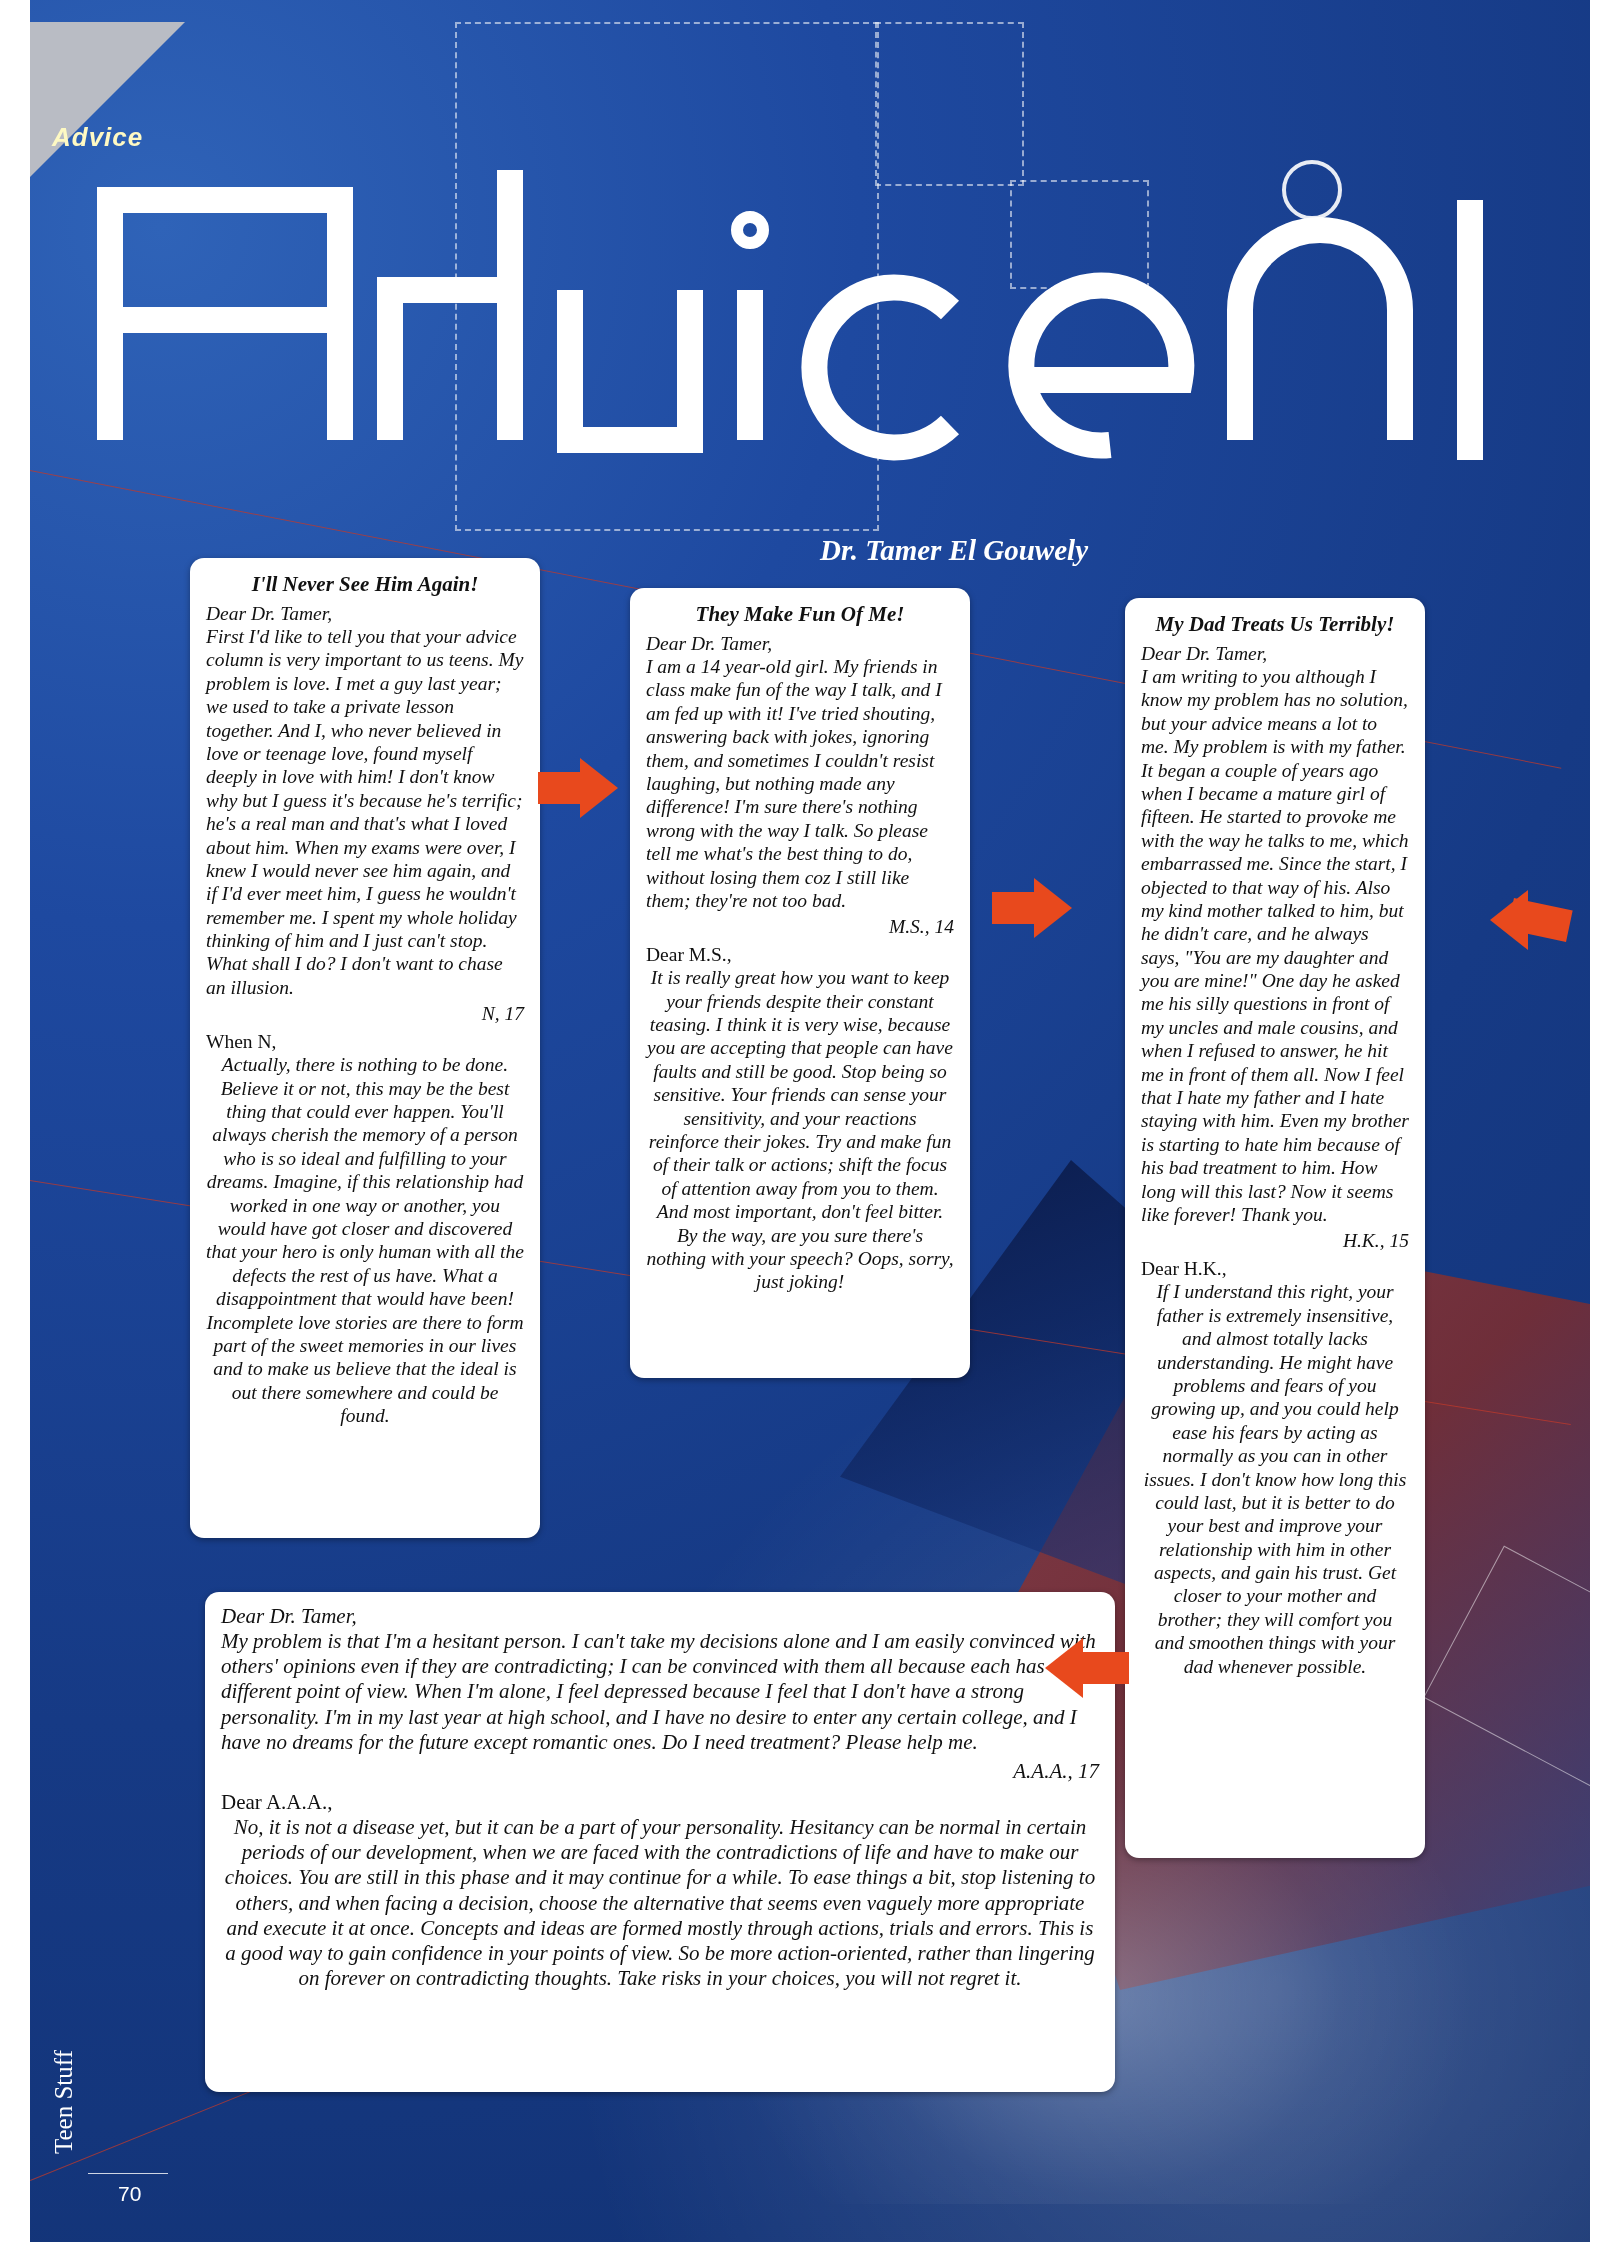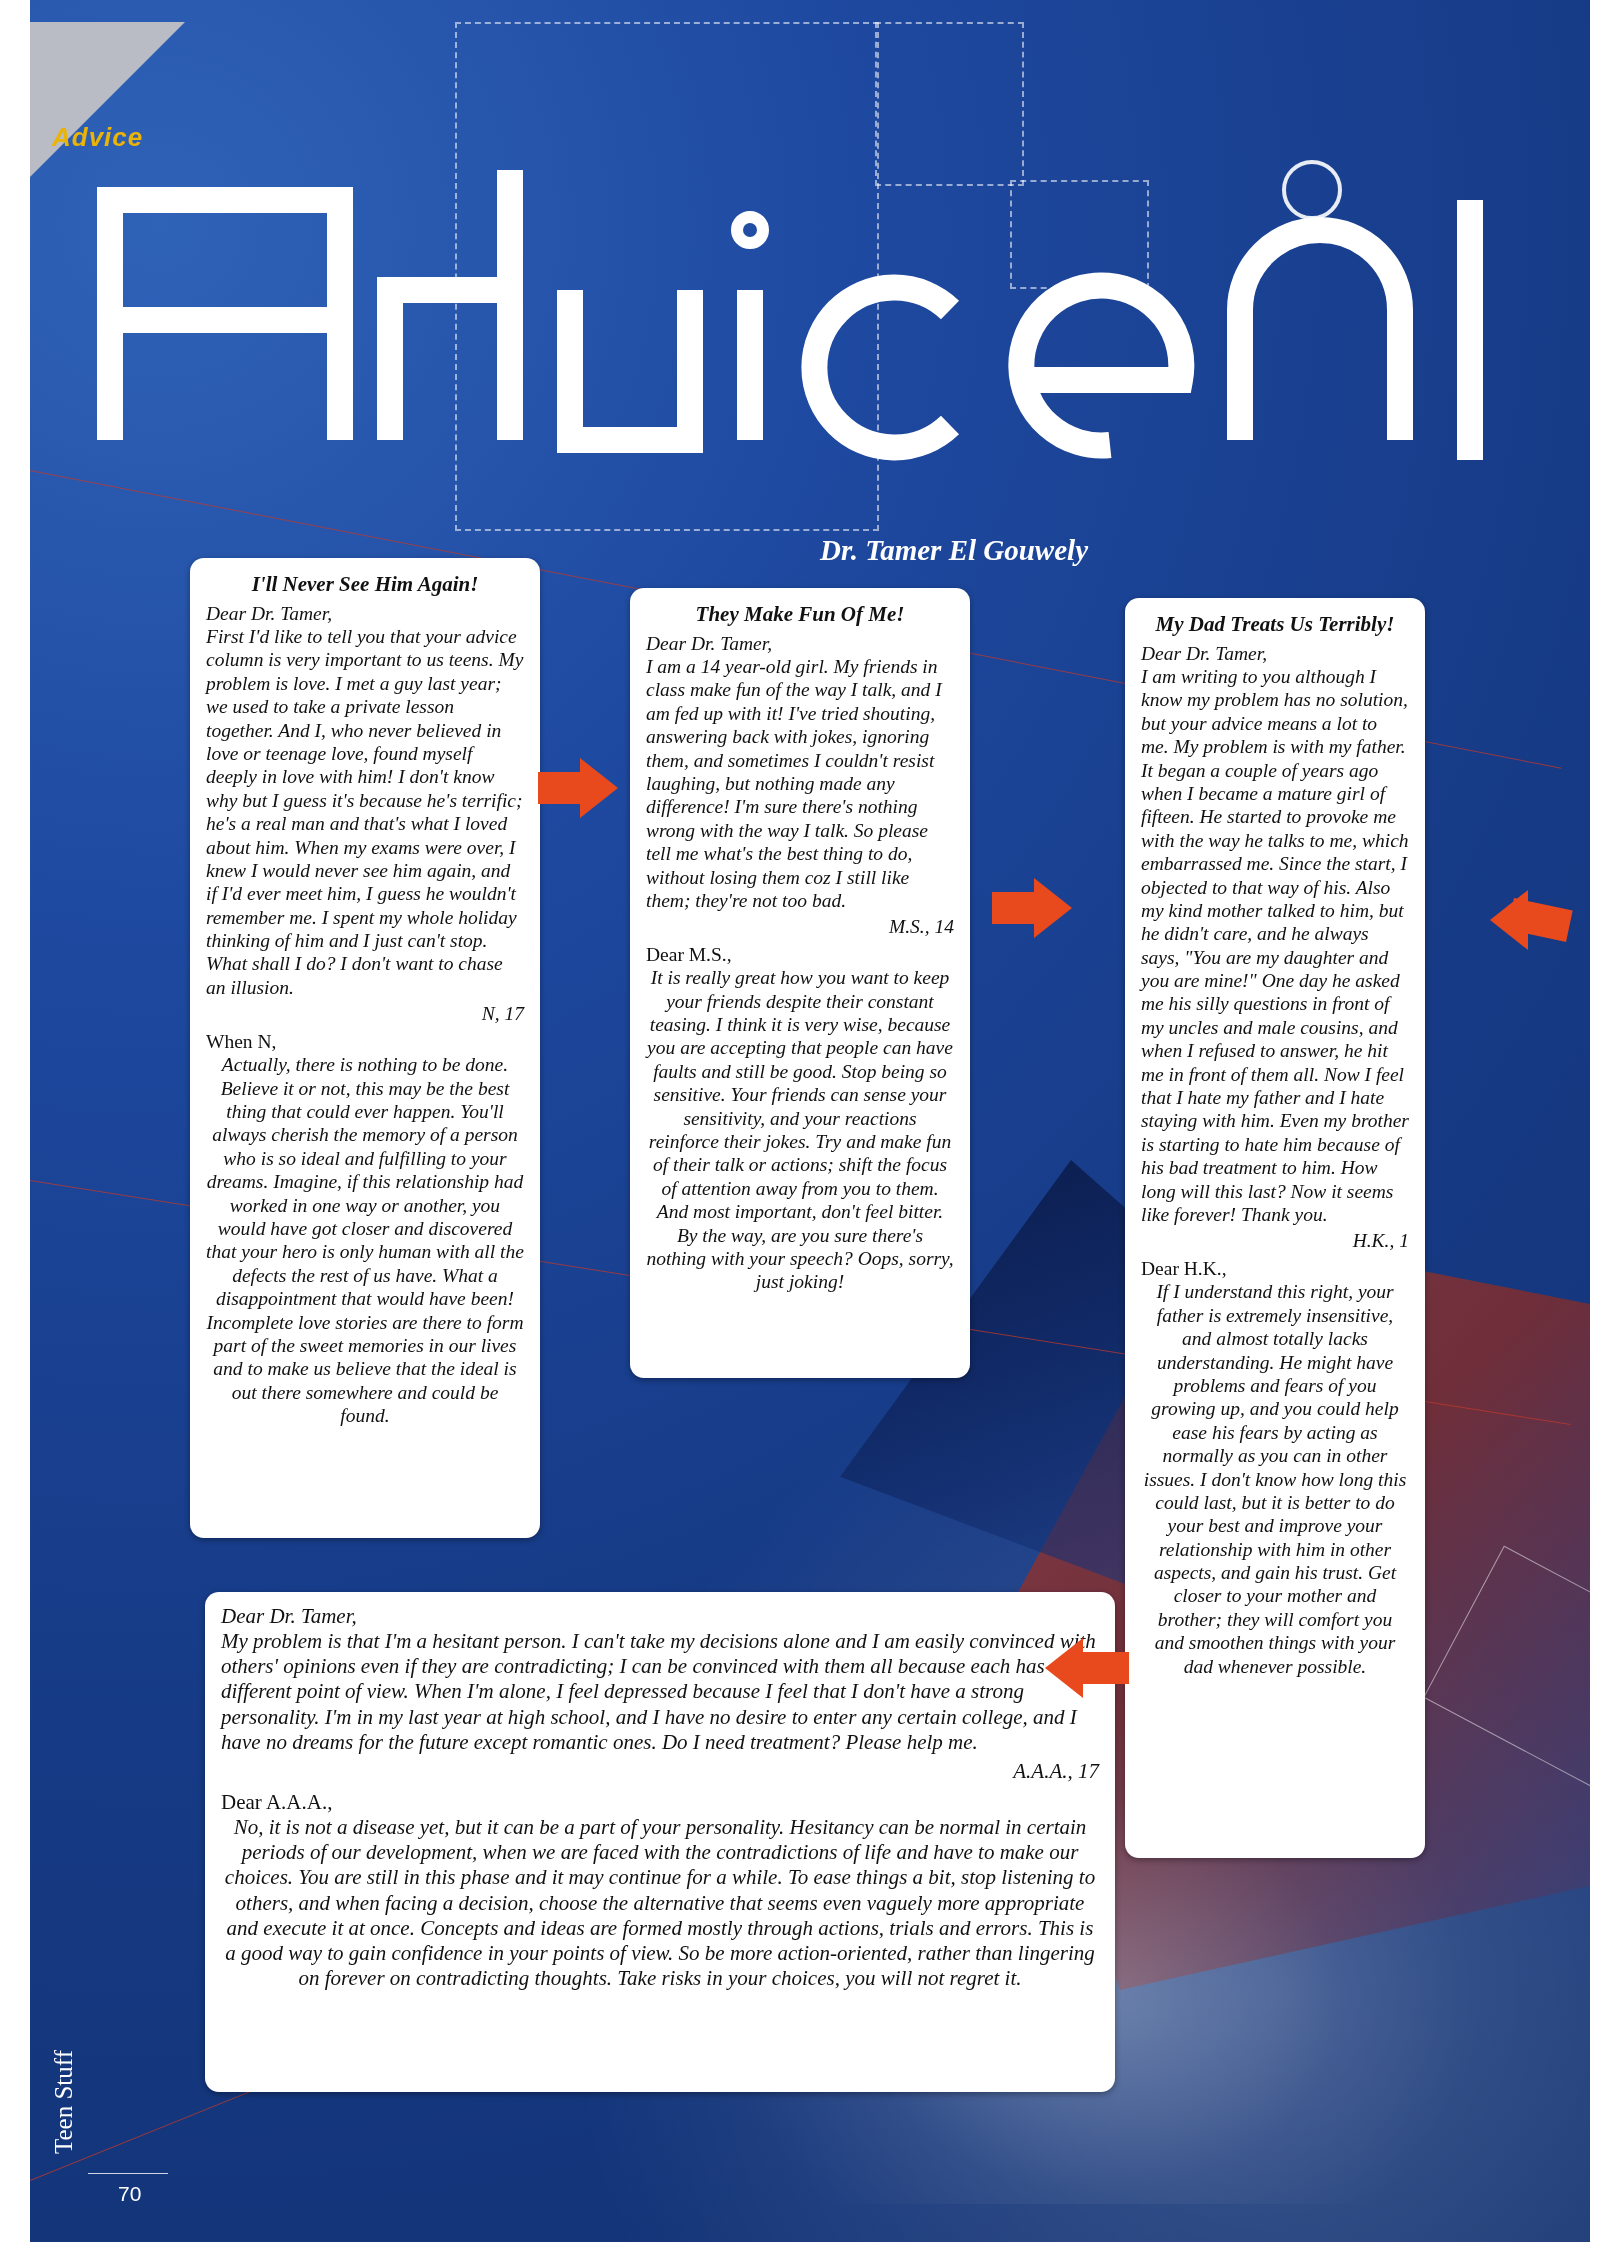--- a/index.html
+++ b/index.html
@@ -35,21 +35,21 @@
     background: #ffffff;
   }
   .corner-tri {
     position: absolute; left: 30px; top: 22px;
     width: 0; height: 0;
     border-left: 155px solid #b9bcc4;
     border-bottom: 155px solid transparent;
   }
   .advice-tab {
     position: absolute; left: 52px; top: 122px;
-    color: #eab308;
+    color: #fef9c3;
     font-family: "Liberation Sans", sans-serif;
     font-weight: bold;
     font-style: italic;
     font-size: 26px;
     letter-spacing: 1px;
   }
   
   .wordmark {
     position: absolute;
     left: 90px; top: 140px;
@@ -286,21 +286,21 @@
     <p class="letter-body">I am a 14 year-old girl. My friends in class make fun of the way I talk, and I am fed up with it! I've tried shouting, answering back with jokes, ignoring them, and sometimes I couldn't resist laughing, but nothing made any difference! I'm sure there's nothing wrong with the way I talk. So please tell me what's the best thing to do, without losing them coz I still like them; they're not too bad.</p>
     <p class="signature">M.S., 14</p>
     <p class="reply-salutation">Dear M.S.,</p>
     <p class="reply-body">It is really great how you want to keep your friends despite their constant teasing. I think it is very wise, because you are accepting that people can have faults and still be good. Stop being so sensitive. Your friends can sense your sensitivity, and your reactions reinforce their jokes. Try and make fun of their talk or actions; shift the focus of attention away from you to them. And most important, don't feel bitter. By the way, are you sure there's nothing with your speech? Oops, sorry, just joking!</p>
   </div>
 
   <div class="card" id="card3">
     <h2>My Dad Treats Us Terribly!</h2>
     <p class="salutation">Dear Dr. Tamer,</p>
     <p class="letter-body">I am writing to you although I know my problem has no solution, but your advice means a lot to me. My problem is with my father. It began a couple of years ago when I became a mature girl of fifteen. He started to provoke me with the way he talks to me, which embarrassed me. Since the start, I objected to that way of his. Also my kind mother talked to him, but he didn't care, and he always says, "You are my daughter and you are mine!" One day he asked me his silly questions in front of my uncles and male cousins, and when I refused to answer, he hit me in front of them all. Now I feel that I hate my father and I hate staying with him. Even my brother is starting to hate him because of his bad treatment to him. How long will this last? Now it seems like forever! Thank you.</p>
-    <p class="signature">H.K., 1</p>
+    <p class="signature">H.K., 15</p>
     <p class="reply-salutation">Dear H.K.,</p>
     <p class="reply-body">If I understand this right, your father is extremely insensitive, and almost totally lacks understanding. He might have problems and fears of you growing up, and you could help ease his fears by acting as normally as you can in other issues. I don't know how long this could last, but it is better to do your best and improve your relationship with him in other aspects, and gain his trust. Get closer to your mother and brother; they will comfort you and smoothen things with your dad whenever possible.</p>
   </div>
 
   <div class="card" id="card4">
     <p class="salutation">Dear Dr. Tamer,</p>
     <p class="letter-body">My problem is that I'm a hesitant person. I can't take my decisions alone and I am easily convinced with others' opinions even if they are contradicting; I can be convinced with them all because each has a different point of view. When I'm alone, I feel depressed because I feel that I don't have a strong personality. I'm in my last year at high school, and I have no desire to enter any certain college, and I have no dreams for the future except romantic ones. Do I need treatment? Please help me.</p>
     <p class="signature">A.A.A., 17</p>
     <p class="reply-salutation">Dear A.A.A.,</p>
     <p class="reply-body">No, it is not a disease yet, but it can be a part of your personality. Hesitancy can be normal in certain periods of our development, when we are faced with the contradictions of life and have to make our choices. You are still in this phase and it may continue for a while. To ease things a bit, stop listening to others, and when facing a decision, choose the alternative that seems even vaguely more appropriate and execute it at once. Concepts and ideas are formed mostly through actions, trials and errors. This is a good way to gain confidence in your points of view. So be more action-oriented, rather than lingering on forever on contradicting thoughts. Take risks in your choices, you will not regret it.</p>

